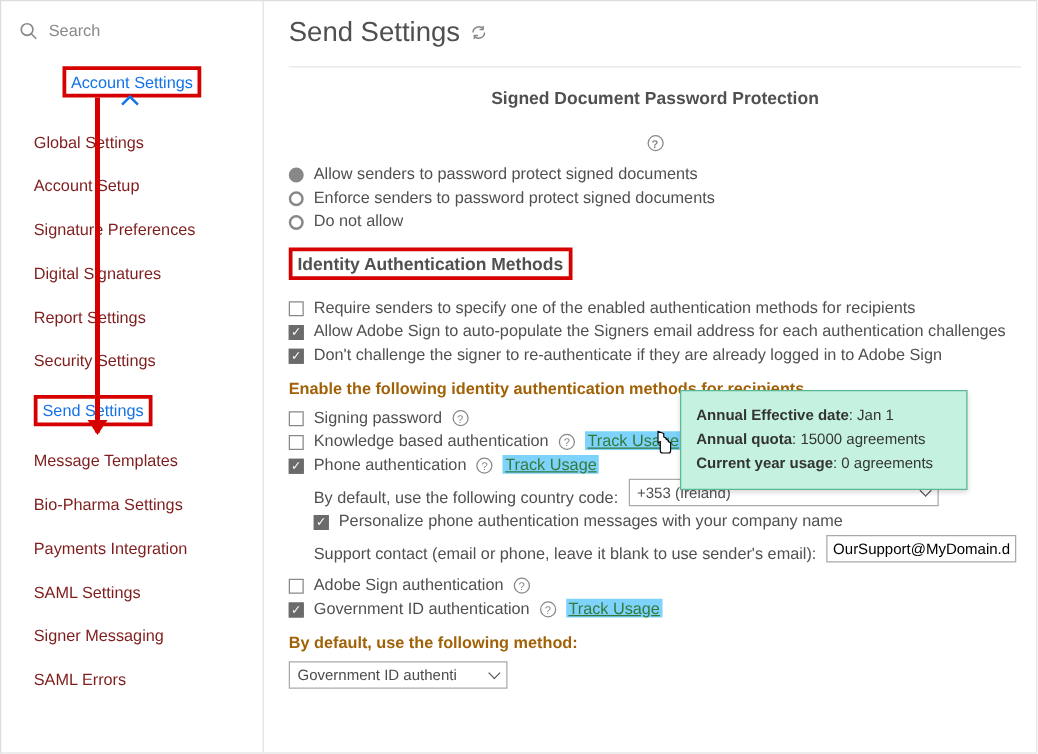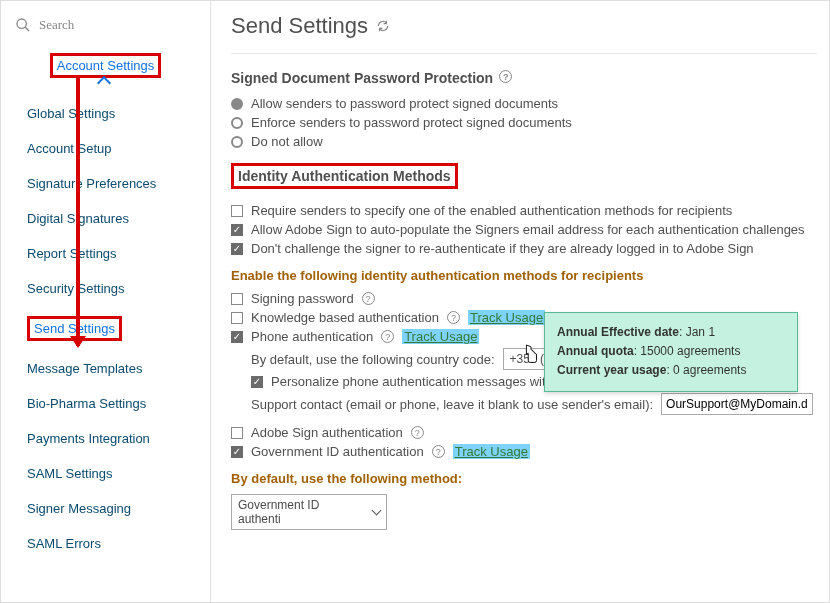--- a/index.html
+++ b/index.html
@@ -1,47 +1,47 @@
 <!DOCTYPE html>
 <html><head>
 <meta charset="utf-8">
 <style>
   * { box-sizing: border-box; margin: 0; padding: 0; }
   body { font-family: -apple-system, "Segoe UI", Arial, sans-serif; font-size: 13px; color: #4b4b4b; background: #fff; width: 830px; height: 603px; overflow: hidden; position: relative; }
   .container { display: flex; height: 100%; border: 1px solid #ddd; }
   .sidebar { width: 210px; border-right: 1px solid #e1e1e1; padding: 10px 0 0 0; overflow-y: auto; }
-  .search { display: flex; align-items: flex-start; padding: 6px 14px 12px; color: #888; font-family: Liberation Serif, serif; }
+  .search { display: flex; align-items: flex-start; padding: 6px 14px 12px; color: #888; }
   .search svg { width: 16px; height: 16px; margin-right: 8px; stroke: #888; fill: none; stroke-width: 2; }
   .nav-header { display: flex; justify-content: space-between; align-items: center; padding: 8px 14px; color: #1473e6; cursor: pointer; flex-direction: column; }
   .nav-header .chev { width: 10px; height: 10px; border-right: 2px solid #1473e6; border-bottom: 2px solid #1473e6; transform: rotate(-135deg); margin-right: 4px; }
-  .nav-item { padding: 10px 14px 10px 26px; color: #0c4a6e; cursor: pointer; font-size: 13px; }
+  .nav-item { padding: 10px 14px 10px 26px; color: #7f1d1d; cursor: pointer; font-size: 13px; }
   .nav-item.active { color: #1473e6; }
   .main { flex: 1; padding: 12px 12px 0 20px; overflow-y: hidden; position: relative; }
   .page-title { font-size: 22px; font-weight: 400; color: #505050; display: flex; align-items: center; gap: 8px; margin-bottom: 14px; }
   .refresh svg { width: 14px; height: 14px; stroke: #888; fill: none; stroke-width: 2; }
   hr.sep { border: none; border-top: 1px solid #e6e6e6; margin: 0 0 16px; }
-  .section-h { font-size: 14px; font-weight: 600; color: #505050; margin-bottom: 10px; display: flex; align-items: flex-start; gap: 6px; }
+  .section-h { font-size: 14px; font-weight: 600; color: #505050; margin-bottom: 10px; display: flex; align-items: center; gap: 22px; flex-direction: column; }
   .section-sub { font-size: 13px; font-weight: 600; color: #a16207; margin: 12px 0 8px; }
-  .radio-row, .chk-row { display: flex; align-items: center; gap: 8px; margin: 4px 0; color: #505050; }
+  .radio-row, .chk-row { display: flex; align-items: flex-end; gap: 8px; margin: 4px 0; color: #505050; }
   .radio { width: 12px; height: 12px; border-radius: 50%; border: 2px solid #888; display: inline-block; }
   .radio.filled { background: #888; }
   .chk { width: 12px; height: 12px; border: 1.5px solid #888; display: inline-flex; align-items: center; justify-content: center; font-size: 10px; color: #fff; }
   .chk.on { background: #6b6b6b; border-color: #6b6b6b; }
   .qmark { width: 13px; height: 13px; border: 1.3px solid #888; border-radius: 50%; display: inline-flex; align-items: center; justify-content: center; font-size: 9px; color: #888; }
   .track { color: #357a3c; text-decoration: underline; cursor: pointer; }
   .hl-yellow { background: #7dd3fc; padding: 0 2px; }
   .indent { margin-left: 20px; }
   .select-box { display: inline-flex; align-items: center; border: 1px solid #aaa; padding: 3px 6px; font-size: 12px; min-width: 110px; justify-content: space-between; background: #fff; }
   .select-box.wide { width: 248px; }
   .select-box .arr { width: 7px; height: 7px; border-right: 1.5px solid #555; border-bottom: 1.5px solid #555; transform: rotate(45deg); margin-left: 8px; margin-top: -3px; }
   .text-input { border: 1px solid #aaa; padding: 3px 4px; font-size: 12px; }
   .redbox { border: 3px solid #d60000; padding: 2px 4px; display: inline-block; }
   .red-arrow { position: absolute; left: 76px; top: 78px; width: 4px; height: 268px; background: #d60000; z-index: 5; pointer-events: none; }
   .red-arrow::after { content: ''; position: absolute; bottom: -2px; left: -6px; border-left: 8px solid transparent; border-right: 8px solid transparent; border-top: 12px solid #d60000; }
-  .tooltip { position: absolute; left: 544px; top: 312px; width: 254px; background: #c5f2e0; border: 1px solid #5ab894; padding: 10px 12px; font-size: 12px; z-index: 10; box-shadow: 0 2px 4px rgba(0,0,0,.15); color: #333; }
+  .tooltip { position: absolute; left: 544px; top: 312px; width: 230px; background: #c5f2e0; border: 1px solid #5ab894; padding: 10px 12px; font-size: 12px; z-index: 10; box-shadow: 0 2px 4px rgba(0,0,0,.15); color: #333; }
   .tooltip div { line-height: 1.6; }
   .tooltip b { font-weight: 600; }
   .cursor { position: absolute; left: 520px; top: 343px; z-index: 11; pointer-events: none; }
   .cursor svg { width: 22px; height: 26px; }
   .mt { margin-top: 14px; }
 </style>
 </head>
 <body>
 
 <div class="container">
@@ -155,21 +155,21 @@
         <span class="qmark">?</span>
       </div>
     <div class="chk-row">
         <span class="chk on">✓</span>
         <span>Government ID authentication</span> 
         <span class="qmark">?</span> 
         <span class="hl-yellow"><span class="track">Track Usage</span></span>
       </div>
 
     <div class="section-sub">By default, use the following method:</div>
-    <span class="select-box" style="width:156px">
+    <span class="select-box" style="width:175px">
         <span>Government ID authenti</span>
         <span class="arr"></span>
       </span>
   </div>
 </div>
 
 <div class="red-arrow"></div>
 
 <div class="tooltip">
   <div><b>Annual Effective date</b><span>: Jan 1</span></div>

